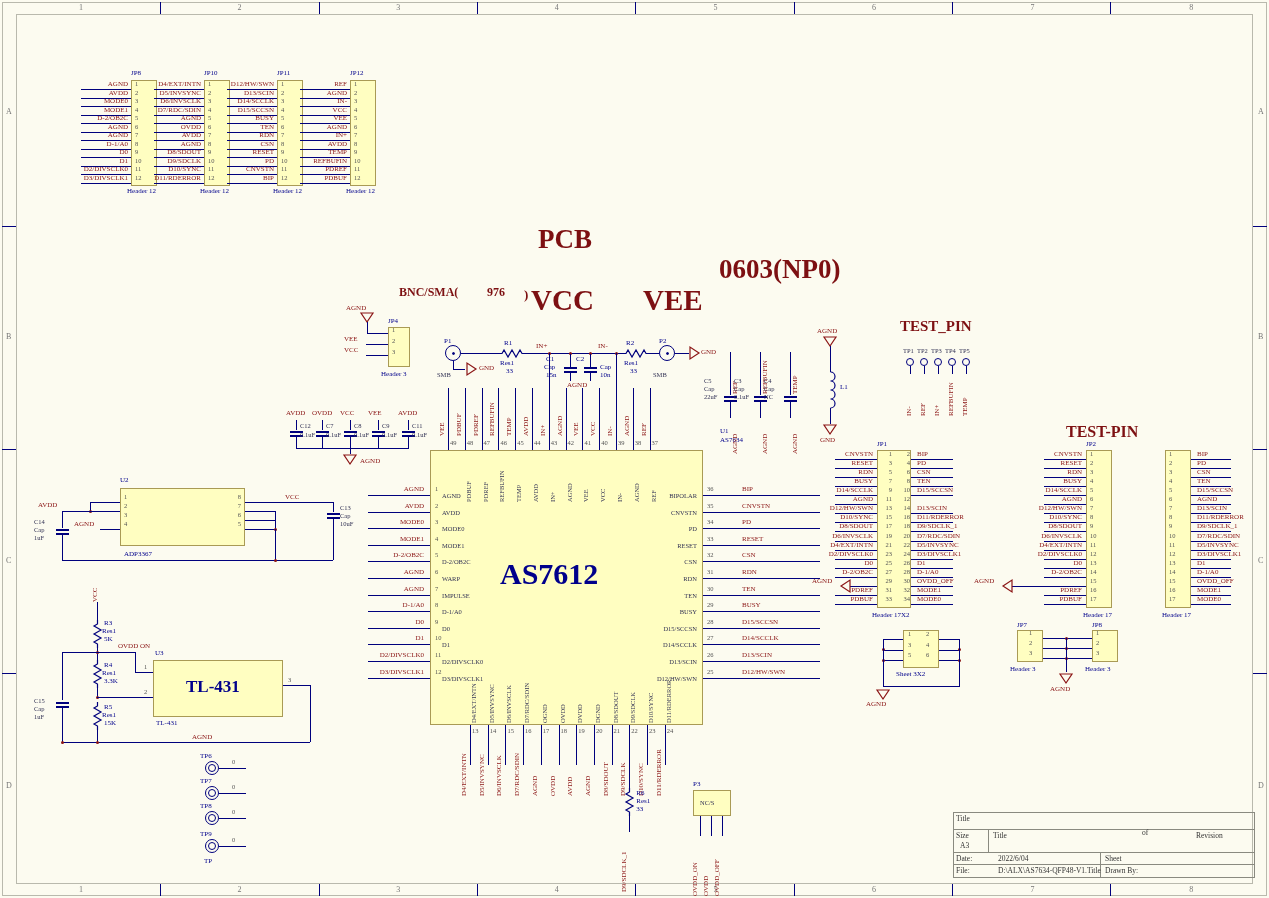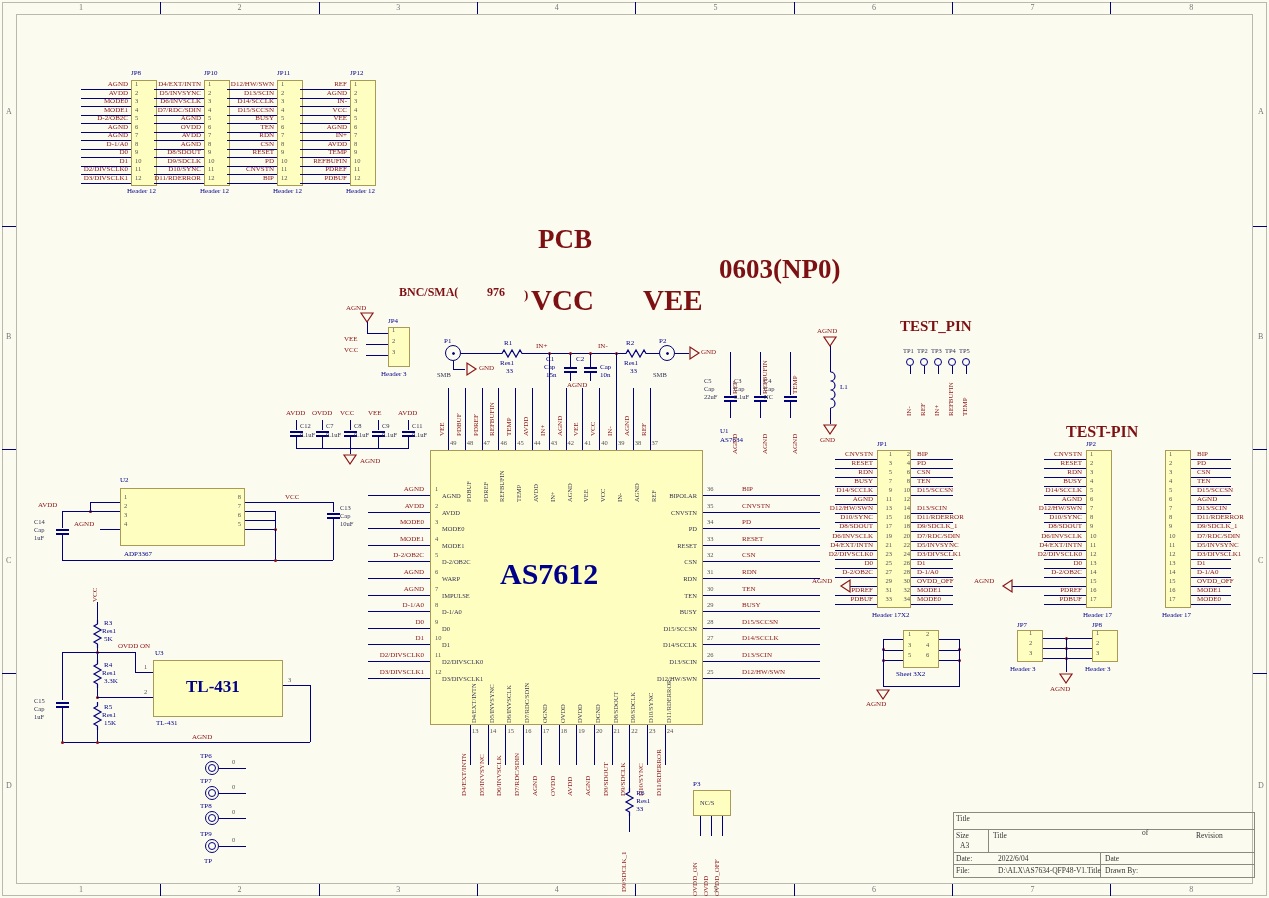--- a/index.html
+++ b/index.html
@@ -45,21 +45,21 @@
   <div class="tb" style="left:953px;top:864px;width:302px;height:0;border-width:1px 0 0 0;"></div>
   <div class="tb" style="left:988px;top:829px;width:0;height:23px;border-width:0 0 0 1px;"></div>
   <div class="tb" style="left:1100px;top:852px;width:0;height:26px;border-width:0 0 0 1px;"></div>
   <div class="tbl" style="left:956px;top:814px;">Title</div>
   <div class="tbl" style="left:956px;top:831px;">Size</div>
   <div class="tbl" style="left:960px;top:841px;">A3</div>
   <div class="tbl" style="left:993px;top:831px;">Title</div>
   <div class="tbl" style="left:1196px;top:831px;">Revision</div>
   <div class="tbl" style="left:956px;top:854px;">Date:</div>
   <div class="tbl" style="left:998px;top:854px;">2022/6/04</div>
-  <div class="tbl" style="left:1105px;top:854px;">Date</div>
+  <div class="tbl" style="left:1105px;top:854px;">Sheet</div>
   <div class="tbl" style="left:1142px;top:828px;">of</div>
   <div class="tbl" style="left:956px;top:866px;">File:</div>
   <div class="tbl" style="left:998px;top:866px;">D:\ALX\AS7634-QFP48-V1.Title</div>
   <div class="tbl" style="left:1105px;top:866px;">Drawn By:</div>
 <div class="lbl zone" style="left: 79px; top: 4px;">1</div>
     <div class="lbl zone" style="left: 79px; top: 886px;">1</div>
     <div class="lbl zone" style="left: 237.6px; top: 4px;">2</div>
     <div class="lbl zone" style="left: 237.6px; top: 886px;">2</div>
     <div class="wire" style="left: 160.3px; top: 2px; width: 1px; height: 12px;"></div>
     <div class="wire" style="left: 160.3px; top: 884px; width: 1px; height: 12px;"></div>

